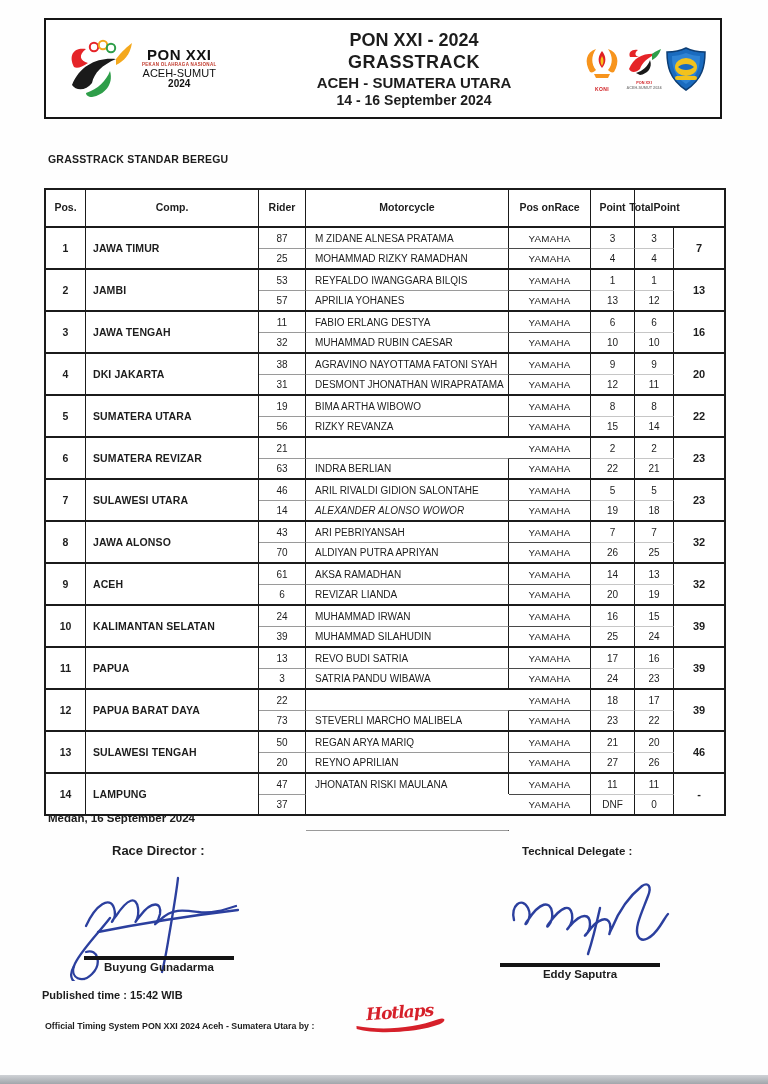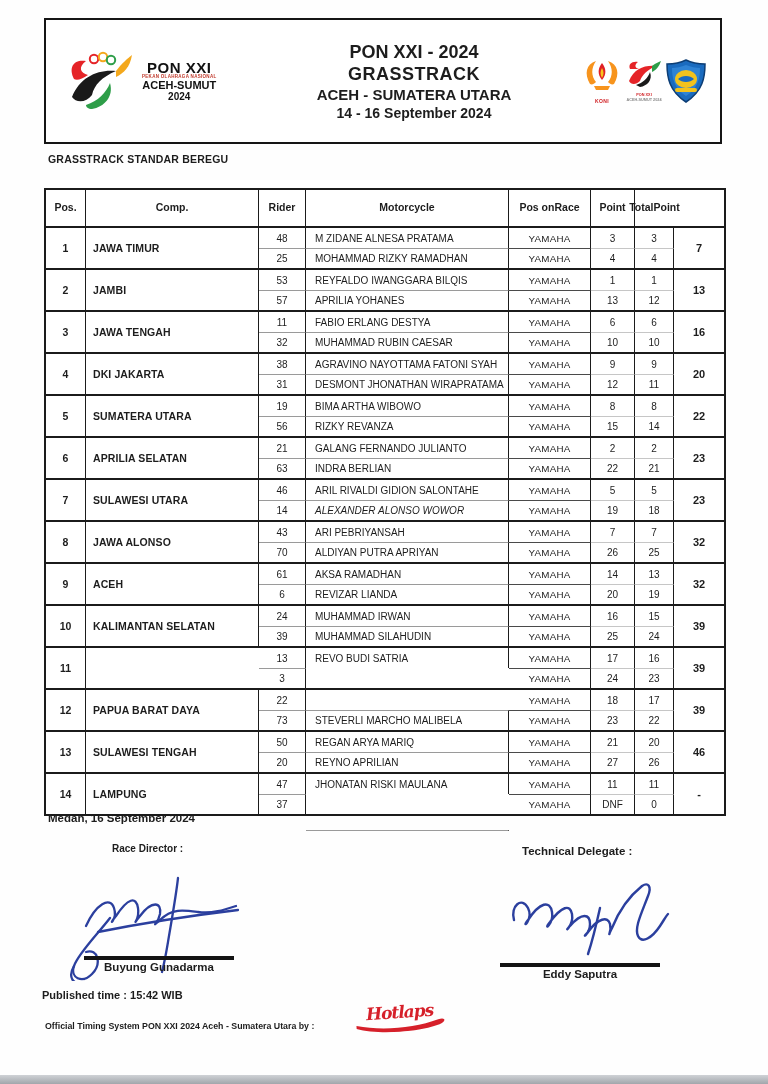--- a/index.html
+++ b/index.html
@@ -6,29 +6,29 @@
   html,body { width:768px; height:1084px; }
   body {
     position:relative;
     background:#fefefe;
     font-family:"Liberation Sans", sans-serif;
     color:#1d1d1d;
     overflow:hidden;
   }
   
   .header-box {
-    position:absolute; left:44px; top:18px; width:678px; height:126px;
+    position:absolute; left:44px; top:18px; width:678px; height:101px;
     border:2.5px solid #151515; background:#fff;
     display:flex; align-items:center;
   }
   .logo-left { display:flex; align-items:center; gap:6px; padding-left:18px; width:200px; }
   .logo-left-text { line-height:1.05; text-align:center; }
   .logo-left-text .l1 { font-size:15px; font-weight:bold; letter-spacing:.5px; color:#111; }
   .logo-left-text .l2 { font-size:4.5px; font-weight:bold; color:#c0392b; letter-spacing:.3px; }
-  .logo-left-text .l3 { font-size:11px; font-weight:bold; color:#111; }
+  .logo-left-text .l3 { font-size:11px; font-weight:normal; color:#111; }
   .logo-left-text .l4 { font-size:10px; font-weight:bold; color:#111; }
   .header-center { flex:1; text-align:center; line-height:1.22; padding-top:2px; }
   .header-center .t1 { font-size:18px; font-weight:bold; }
   .header-center .t2 { font-size:18px; font-weight:bold; letter-spacing:.5px; }
   .header-center .t3 { font-size:15px; font-weight:bold; }
   .header-center .t4 { font-size:14px; font-weight:bold; }
   .logo-right { display:flex; align-items:center; gap:4px; padding-right:14px; }
   .koni-label { font-size:5px; font-weight:bold; color:#d01e22; text-align:center; letter-spacing:.4px; }
   .ponxxi-label { font-size:3.8px; font-weight:bold; color:#d01e22; text-align:center; line-height:1.2; }
 
@@ -55,21 +55,21 @@
   .cell.prov { justify-content:flex-start; padding-left:7px; font-weight:bold; font-size:10.5px; letter-spacing:.1px; }
   .cell.rider { justify-content:flex-start; padding-left:9px; white-space:nowrap; font-size:10px; }
   .cell.moto { font-size:9.8px; letter-spacing:.2px; }
   .cell.total { font-weight:bold; font-size:11px; }
   .sub2.sep-med { border-top:1px solid #9a9a9a; }
   .sub2.sep-dark { border-top:1.2px solid #4a4a4a; }
   .sub2.sep-light { border-top:1px solid #c6c6c6; }
 
   
   .place-date { position:absolute; left:48px; top:812px; font-size:11.5px; font-weight:bold; }
-  .rd-label { position:absolute; left:112px; top:843px; font-size:10px; font-weight:bold; }
+  .rd-label { position:absolute; left:112px; top:843px; font-size:13px; font-weight:bold; }
   .td-label { position:absolute; left:522px; top:845px; font-size:11.5px; font-weight:bold; }
   .rd-sign { position:absolute; left:58px; top:856px; }
   .td-sign { position:absolute; left:500px; top:868px; }
   .rd-line { position:absolute; left:84px; top:956px; width:150px; height:3.5px; background:#141414; }
   .td-line { position:absolute; left:500px; top:963px; width:160px; height:3.5px; background:#141414; }
   .rd-name { position:absolute; left:84px; top:961px; width:150px; text-align:center; font-size:11.5px; font-weight:bold; }
   .td-name { position:absolute; left:500px; top:968px; width:160px; text-align:center; font-size:11.5px; font-weight:bold; }
   .published { position:absolute; left:42px; top:989px; font-size:11px; font-weight:bold; }
   .timing { position:absolute; left:45px; top:1021px; font-size:8.8px; font-weight:bold; }
   .brand-wrap { position:absolute; left:352px; top:1004px; transform:rotate(-4deg); text-align:center; }
@@ -168,21 +168,21 @@
       <div>
         <span>Total</span>
         <br>
         <span>Point</span>
       </div>
     </div>
   <div id="g-body">
       <div class="t-row">
         <div class="cell pos span2" style="grid-area: 1 / 1 / 3;">1</div>
         <div class="cell prov span2" style="grid-area: 1 / 2 / 3;">JAWA TIMUR</div>
-        <div class="cell comp" style="grid-area: 1 / 3;">48</div>
+        <div class="cell comp" style="grid-area: 1 / 3;">87</div>
         <div class="cell rider" style="grid-area: 1 / 4;">M ZIDANE ALNESA PRATAMA</div>
         <div class="cell moto" style="grid-area: 1 / 5;">YAMAHA</div>
         <div class="cell posr" style="grid-area: 1 / 6;">3</div>
         <div class="cell pt" style="grid-area: 1 / 7;">3</div>
         <div class="cell total last span2" style="grid-area: 1 / 8 / 3;">7</div>
         <div class="cell comp sub2 sep-med" style="grid-area: 2 / 3;">25</div>
         <div class="cell rider sub2 sep-med" style="grid-area: 2 / 4;">MOHAMMAD RIZKY RAMADHAN</div>
         <div class="cell moto sub2 sep-dark" style="grid-area: 2 / 5;">YAMAHA</div>
         <div class="cell posr sub2 sep-light" style="grid-area: 2 / 6;">4</div>
         <div class="cell pt sub2 sep-light" style="grid-area: 2 / 7;">4</div>
@@ -242,23 +242,22 @@
         <div class="cell pt" style="grid-area: 1 / 7;">8</div>
         <div class="cell total last span2" style="grid-area: 1 / 8 / 3;">22</div>
         <div class="cell comp sub2 sep-med" style="grid-area: 2 / 3;">56</div>
         <div class="cell rider sub2 sep-med" style="grid-area: 2 / 4;">RIZKY REVANZA</div>
         <div class="cell moto sub2 sep-dark" style="grid-area: 2 / 5;">YAMAHA</div>
         <div class="cell posr sub2 sep-light" style="grid-area: 2 / 6;">15</div>
         <div class="cell pt sub2 sep-light" style="grid-area: 2 / 7;">14</div>
       </div>
       <div class="t-row">
         <div class="cell pos span2" style="grid-area: 1 / 1 / 3;">6</div>
-        <div class="cell prov span2" style="grid-area: 1 / 2 / 3;">APRILIA SELATAN</div>
+        <div class="cell prov span2" style="grid-area: 1 / 2 / 3;">SUMATERA REVIZAR</div>
         <div class="cell comp" style="grid-area: 1 / 3;">21</div>
-        <div class="cell rider" style="grid-area: 1 / 4;">GALANG FERNANDO JULIANTO</div>
         <div class="cell moto" style="grid-area: 1 / 5;">YAMAHA</div>
         <div class="cell posr" style="grid-area: 1 / 6;">2</div>
         <div class="cell pt" style="grid-area: 1 / 7;">2</div>
         <div class="cell total last span2" style="grid-area: 1 / 8 / 3;">23</div>
         <div class="cell comp sub2 sep-med" style="grid-area: 2 / 3;">63</div>
         <div class="cell rider sub2 sep-med" style="grid-area: 2 / 4;">INDRA BERLIAN</div>
         <div class="cell moto sub2 sep-dark" style="grid-area: 2 / 5;">YAMAHA</div>
         <div class="cell posr sub2 sep-light" style="grid-area: 2 / 6;">22</div>
         <div class="cell pt sub2 sep-light" style="grid-area: 2 / 7;">21</div>
       </div>
@@ -317,27 +316,29 @@
         <div class="cell pt" style="grid-area: 1 / 7;">15</div>
         <div class="cell total last span2" style="grid-area: 1 / 8 / 3;">39</div>
         <div class="cell comp sub2 sep-med" style="grid-area: 2 / 3;">39</div>
         <div class="cell rider sub2 sep-med" style="grid-area: 2 / 4;">MUHAMMAD SILAHUDIN</div>
         <div class="cell moto sub2 sep-dark" style="grid-area: 2 / 5;">YAMAHA</div>
         <div class="cell posr sub2 sep-light" style="grid-area: 2 / 6;">25</div>
         <div class="cell pt sub2 sep-light" style="grid-area: 2 / 7;">24</div>
       </div>
       <div class="t-row">
         <div class="cell pos span2" style="grid-area: 1 / 1 / 3;">11</div>
+        <div class="cell prov span2" style="grid-area: 1 / 2 / 3;">PAPUA</div>
         <div class="cell comp" style="grid-area: 1 / 3;">13</div>
         <div class="cell rider" style="grid-area: 1 / 4;">REVO BUDI SATRIA</div>
         <div class="cell moto" style="grid-area: 1 / 5;">YAMAHA</div>
         <div class="cell posr" style="grid-area: 1 / 6;">17</div>
         <div class="cell pt" style="grid-area: 1 / 7;">16</div>
         <div class="cell total last span2" style="grid-area: 1 / 8 / 3;">39</div>
         <div class="cell comp sub2 sep-med" style="grid-area: 2 / 3;">3</div>
+        <div class="cell rider sub2 sep-med" style="grid-area: 2 / 4;">SATRIA PANDU WIBAWA</div>
         <div class="cell moto sub2 sep-dark" style="grid-area: 2 / 5;">YAMAHA</div>
         <div class="cell posr sub2 sep-light" style="grid-area: 2 / 6;">24</div>
         <div class="cell pt sub2 sep-light" style="grid-area: 2 / 7;">23</div>
       </div>
       <div class="t-row">
         <div class="cell pos span2" style="grid-area: 1 / 1 / 3;">12</div>
         <div class="cell prov span2" style="grid-area: 1 / 2 / 3;">PAPUA BARAT DAYA</div>
         <div class="cell comp" style="grid-area: 1 / 3;">22</div>
         <div class="cell moto" style="grid-area: 1 / 5;">YAMAHA</div>
         <div class="cell posr" style="grid-area: 1 / 6;">18</div>

